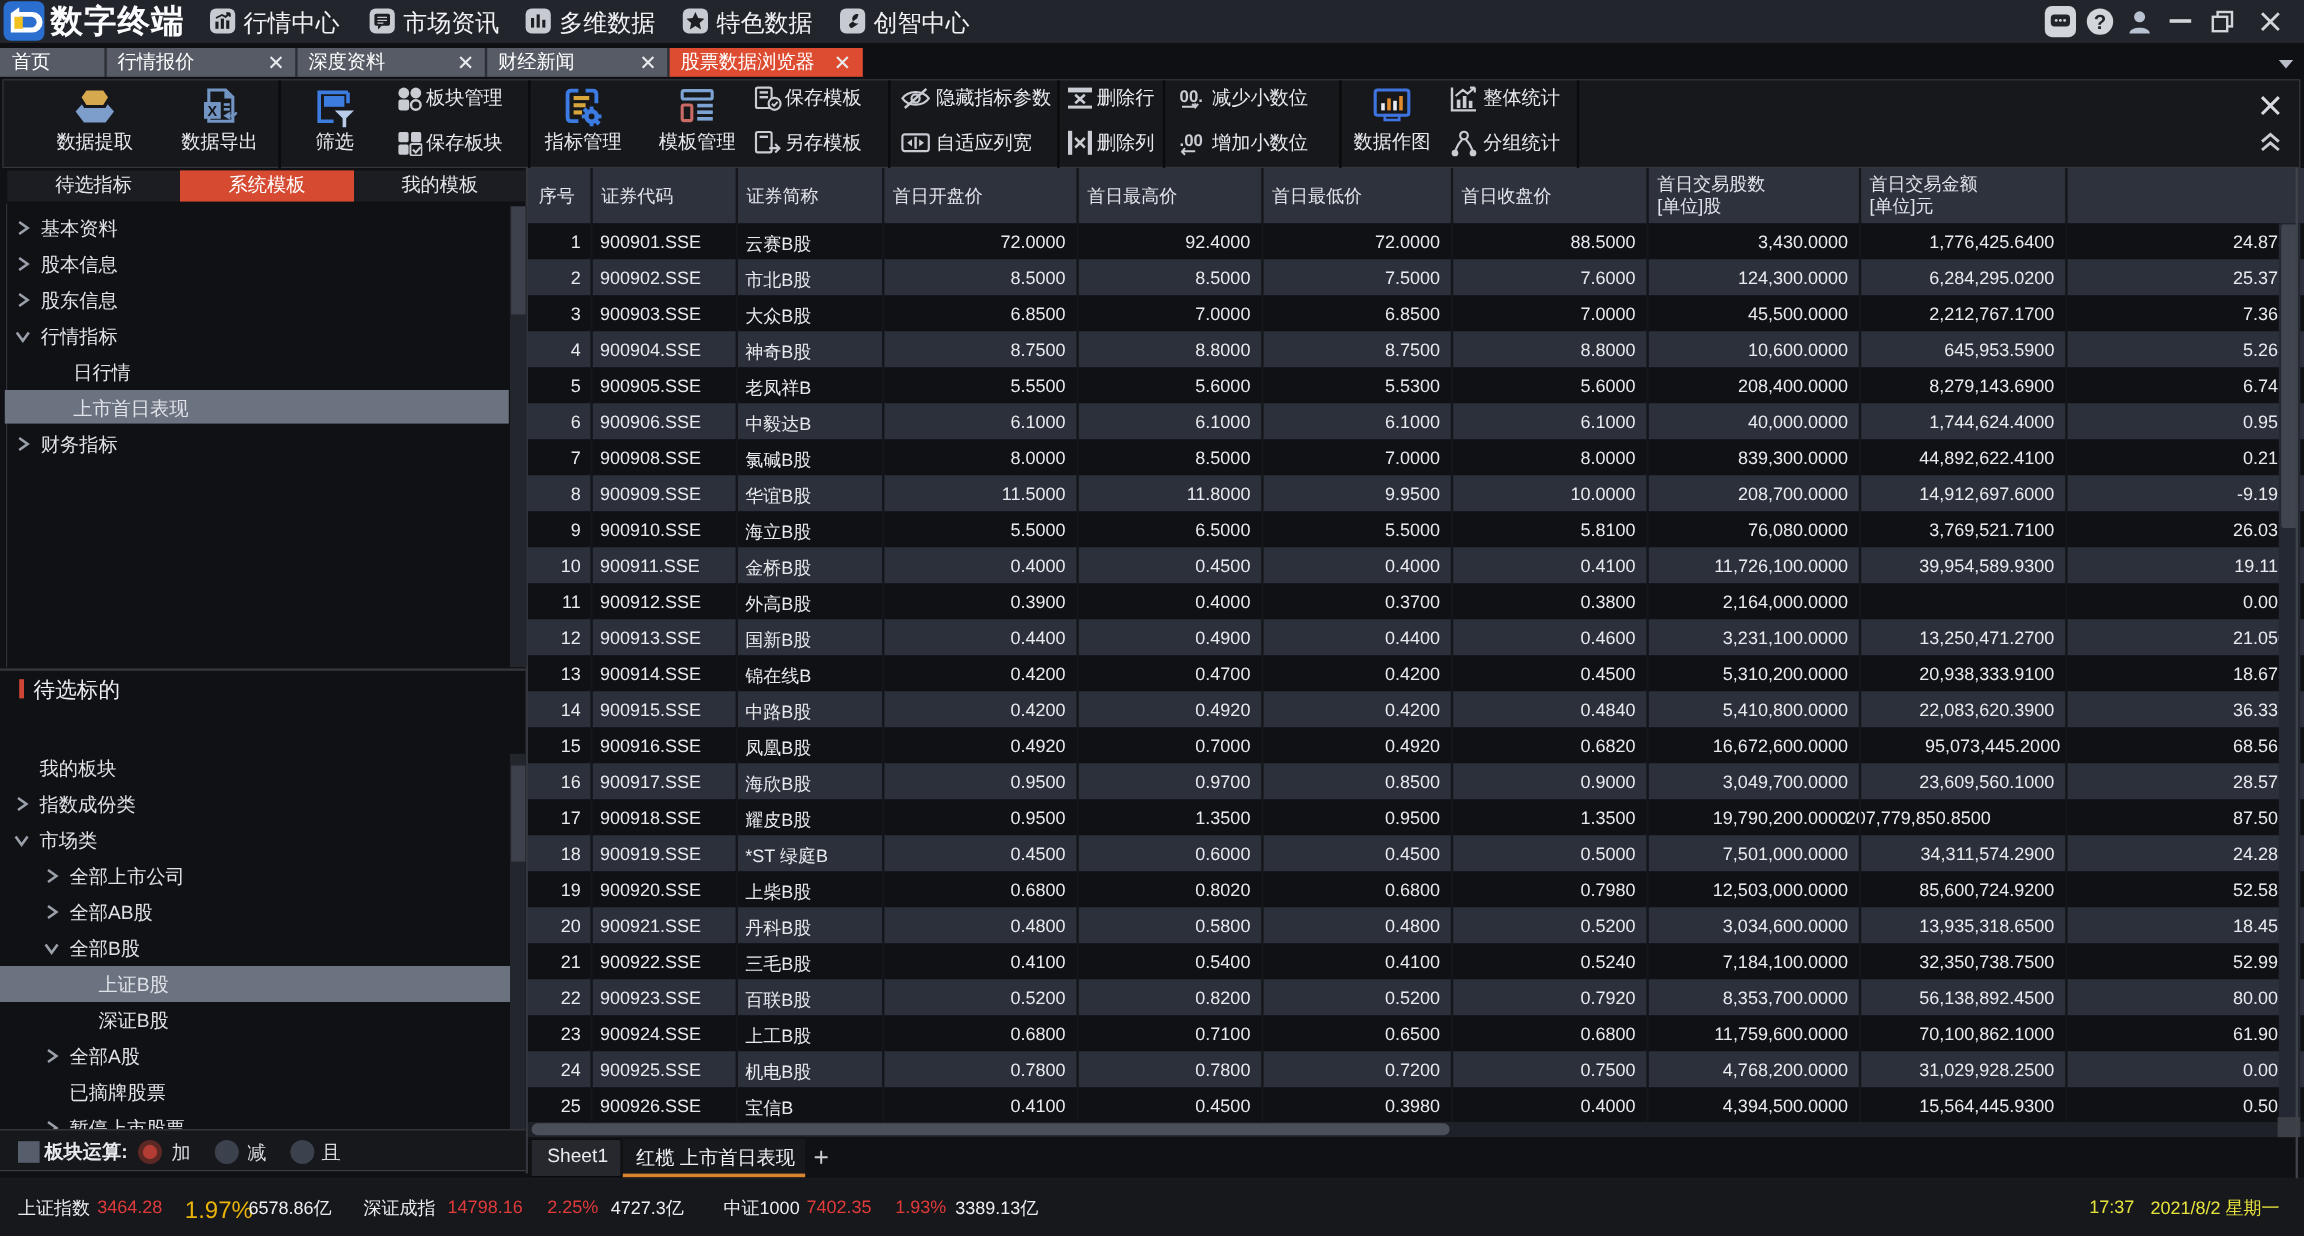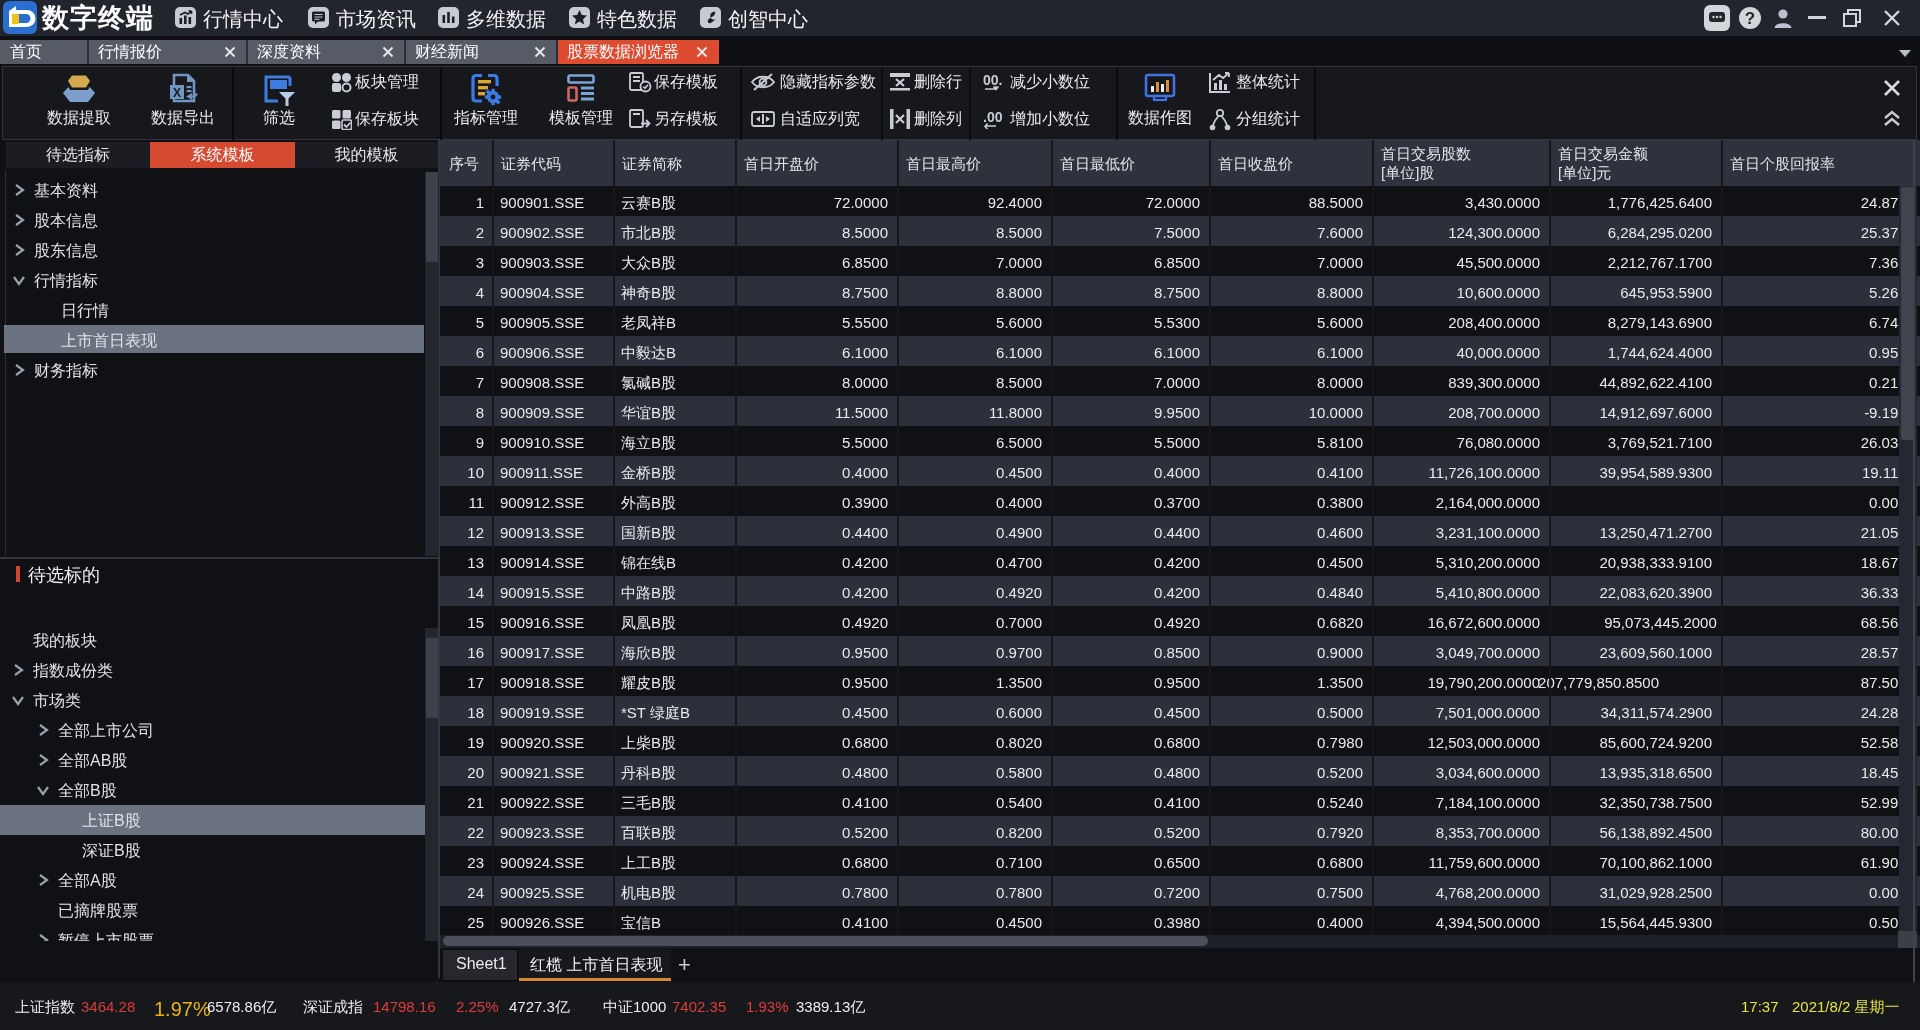--- a/index.html
+++ b/index.html
@@ -328,34 +328,44 @@
       <div class="ti" style="left:58px;top:243px">全部A股</div>
       <div class="ti" style="left:58px;top:273px">已摘牌股票</div>
       <svg style="position:absolute;left:36px;top:305px" width="14" height="14" viewBox="0 0 14 14">
         <path d="M4 2 L11 7 L4 12" fill="none" stroke="#9aa0aa" stroke-width="2.2"></path>
       </svg>
       <div class="ti" style="left:58px;top:303px">暂停上市股票</div>
     <div class="abs" style="left:425px;top:0px;width:14px;height:318px;background:#23262d"></div>
     <div class="abs" style="left:426px;top:10px;width:12px;height:80px;background:#3c414b"></div>
   </div>
 
+  <div class="abs" style="left:0;top:801px;width:438px;height:35px;background:#17181c;border-top:1px solid #3a3d44;border-bottom:1px solid #3a3d44">
+    <div class="abs" style="left:15px;top:9px;width:18px;height:18px;background:#565d6b"></div>
+    <div class="abs" style="left:37px;top:8px;font-size:16px;color:#e8eaee;font-weight:bold">板块运算:</div>
+    <div class="abs" style="left:115px;top:8px;width:20px;height:20px;border-radius:50%;background:#5c2824"></div>
+    <div class="abs" style="left:119px;top:12px;width:12px;height:12px;border-radius:50%;background:#b33c34"></div>
+    <div class="abs" style="left:143px;top:9px;font-size:16px;color:#d6d9de">加</div>
+    <div class="abs" style="left:179px;top:8px;width:20px;height:20px;border-radius:50%;background:#3b414d"></div>
+    <div class="abs" style="left:206px;top:9px;font-size:16px;color:#d6d9de">减</div>
+    <div class="abs" style="left:242px;top:8px;width:20px;height:20px;border-radius:50%;background:#3b414d"></div>
+    <div class="abs" style="left:268px;top:9px;font-size:16px;color:#d6d9de">且</div>
+  </div>
 </div>
 
 <div class="abs" style="left:440px;top:140px;width:1480px;height:808px;background:#101114;overflow:hidden">
   <div class="abs" style="left:0;top:0;width:1480px;height:46px;background:#2e323c">
       <div class="hc" style="left:9px;width:43px">序号</div>
       <div class="hc" style="left:61px;width:112px">证券代码</div>
       <div class="hc" style="left:182px;width:113px">证券简称</div>
       <div class="hc" style="left:304px;width:153px">首日开盘价</div>
       <div class="hc" style="left:466px;width:145px">首日最高价</div>
       <div class="hc" style="left:620px;width:149px">首日最低价</div>
       <div class="hc" style="left:778px;width:154px">首日收盘价</div>
       <div class="hc" style="left:941px;width:168px">首日交易股数<br>[单位]股</div>
       <div class="hc" style="left:1118px;width:163px">首日交易金额<br>[单位]元</div>
-      <div class="hc" style="left:1290px;width:190px">首日个股回报率</div>
       <div style="position:absolute;left:52px;top:0;width:2px;height:46px;background:#15171c"></div>
       <div style="position:absolute;left:173px;top:0;width:2px;height:46px;background:#15171c"></div>
       <div style="position:absolute;left:295px;top:0;width:2px;height:46px;background:#15171c"></div>
       <div style="position:absolute;left:457px;top:0;width:2px;height:46px;background:#15171c"></div>
       <div style="position:absolute;left:611px;top:0;width:2px;height:46px;background:#15171c"></div>
       <div style="position:absolute;left:769px;top:0;width:2px;height:46px;background:#15171c"></div>
       <div style="position:absolute;left:932px;top:0;width:2px;height:46px;background:#15171c"></div>
       <div style="position:absolute;left:1109px;top:0;width:2px;height:46px;background:#15171c"></div>
       <div style="position:absolute;left:1281px;top:0;width:2px;height:46px;background:#15171c"></div>
     </div>

